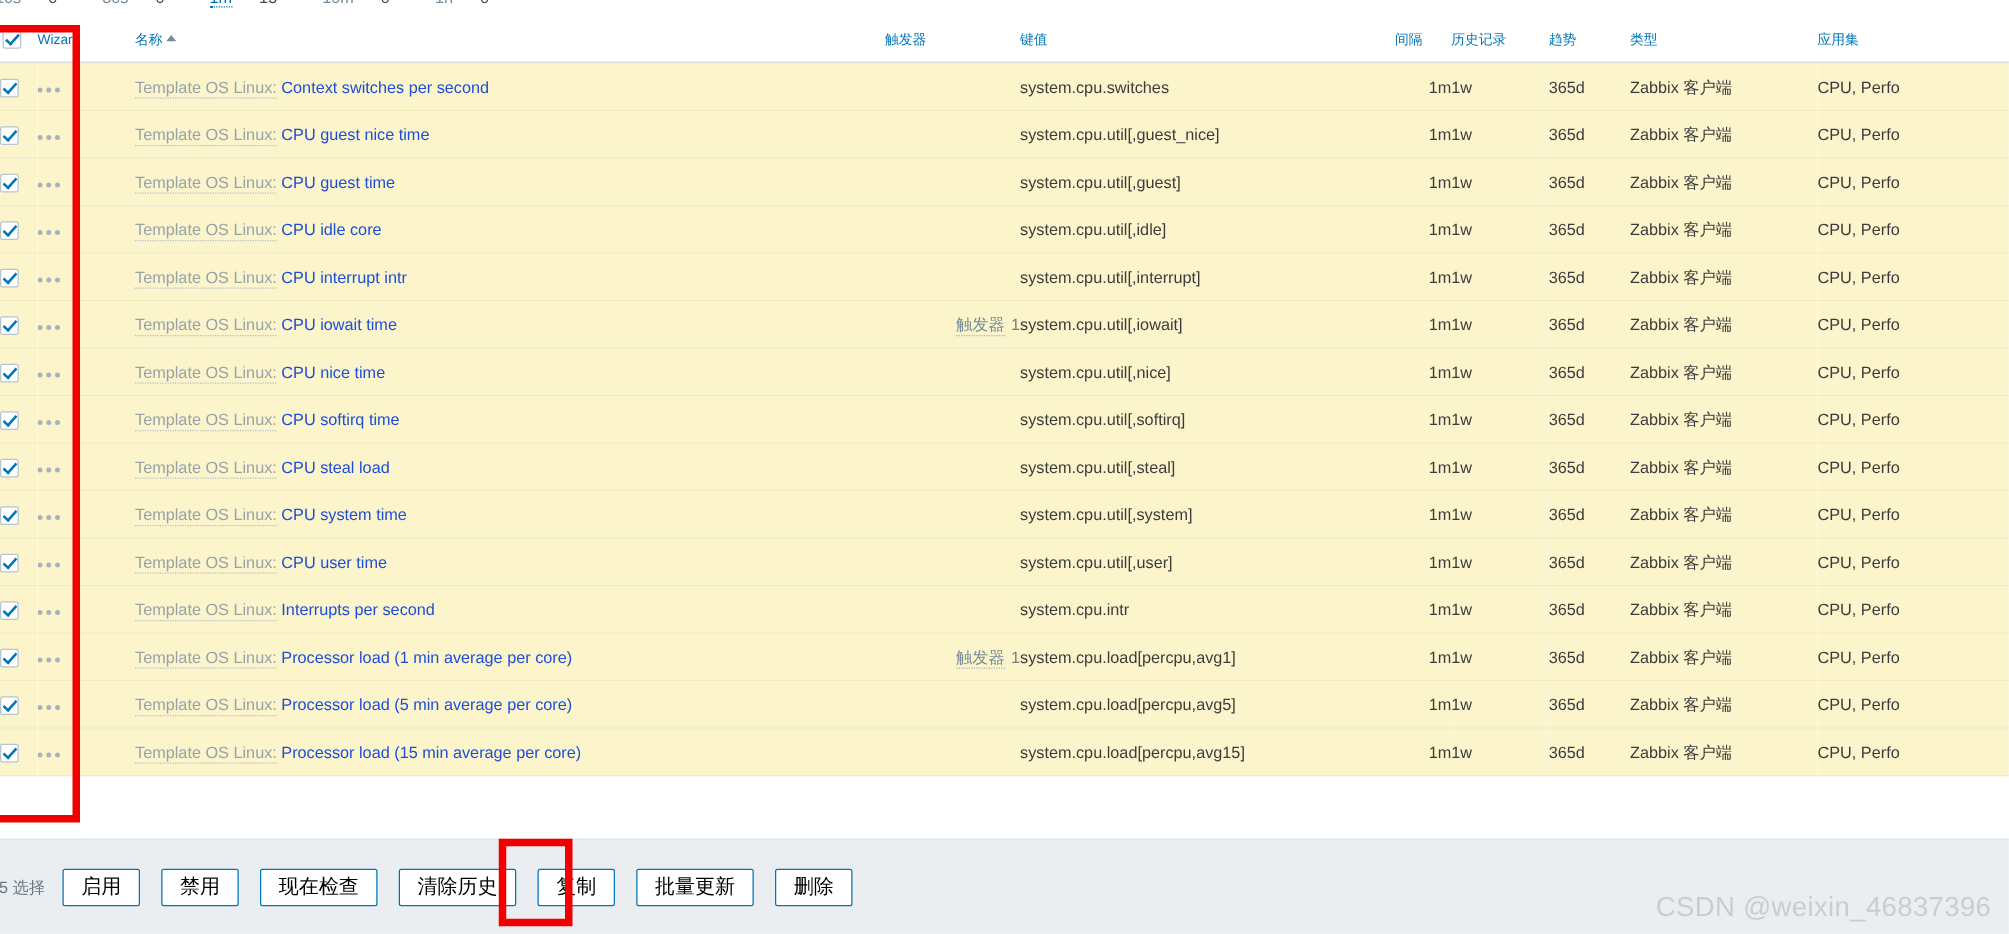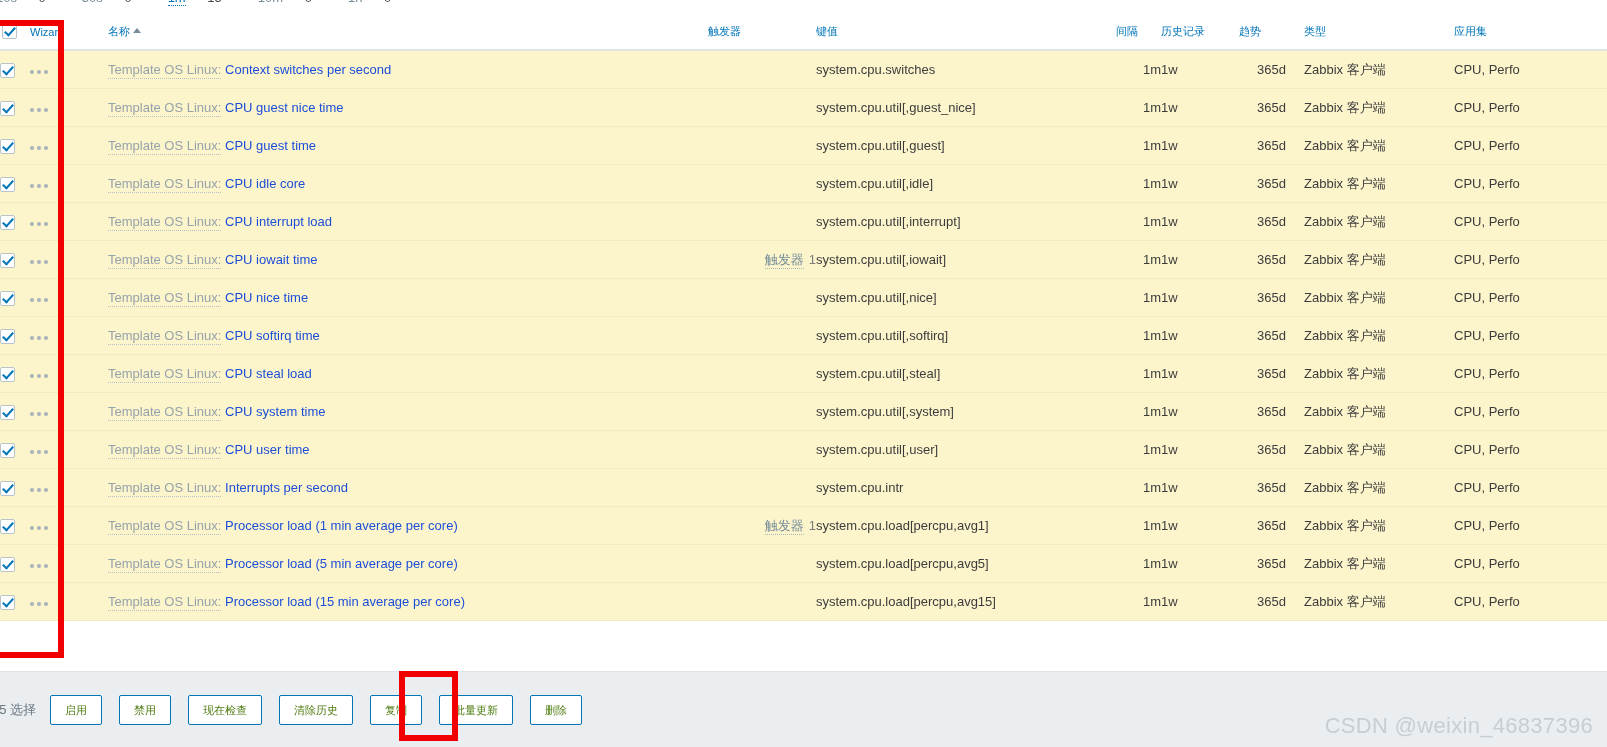--- a/index.html
+++ b/index.html
@@ -69,21 +69,21 @@
   }
   tbody tr:last-child td{border-bottom:1px solid #f2eac0;}
 
   td.c-check{padding-left:4px;}
   td.c-wizard{padding-left:10px;}
   td.c-name{padding-left:8px;}
   td.c-trigger{text-align:right;padding-right:14px;}
   td.c-key{padding-left:8px;color:#3c3c3c;}
   td.c-interval{text-align:right;}
   td.c-history{padding-left:10px;}
-  td.c-trends{text-align:center;}
+  td.c-trends{text-align:left;}
   td.c-type{padding-left:16px;}
   td.c-apps{padding-left:6px;}
 
   .sort-arrow{
     display:inline-block;margin-left:3px;
     width:0;height:0;vertical-align:2px;
     border-left:4px solid transparent;
     border-right:4px solid transparent;
     border-bottom:5px solid #768d99;
   }
@@ -129,23 +129,23 @@
     border-top:1px solid #dfe4e7;
     display:flex;align-items:center;
   }
   .sel-count{
     color:#6b7780;font-size:13px;
     margin-left:-8px;margin-right:14px;white-space:nowrap;
   }
   .btn{
     background:#ffffff;
     border:1px solid #0275b8;
-    color:#4d7c0f;
+    color:#000000;
     border-radius:2px;
-    font-size:11px;
+    font-size:16px;
     font-family:"Liberation Sans","DejaVu Sans",sans-serif;
     height:30px;
     padding:0 14px;
     margin-right:17px;
     cursor:pointer;
     line-height:28px;
   }
   
   .redbox{
     position:absolute;border:6px solid #f20000;
@@ -232,21 +232,21 @@
           <td class="c-key">system.cpu.util[,idle]</td>
           <td class="c-interval">1m</td>
           <td class="c-history">1w</td>
           <td class="c-trends">365d</td>
           <td class="c-type">Zabbix 客户端</td>
           <td class="c-apps">CPU, Perfo</td>
         </tr>
         <tr>
           <td class="c-check"><span class="cb"></span></td>
           <td class="c-wizard"><span class="dots"><i></i><i></i><i></i></span></td>
-          <td class="c-name"><span class="tpl">Template OS Linux:</span><span class="lnk"> CPU interrupt load</span></td>
+          <td class="c-name"><span class="tpl">Template OS Linux:</span><span class="lnk"> CPU interrupt intr</span></td>
           <td class="c-trigger"></td>
           <td class="c-key">system.cpu.util[,interrupt]</td>
           <td class="c-interval">1m</td>
           <td class="c-history">1w</td>
           <td class="c-trends">365d</td>
           <td class="c-type">Zabbix 客户端</td>
           <td class="c-apps">CPU, Perfo</td>
         </tr>
         <tr>
           <td class="c-check"><span class="cb"></span></td>

